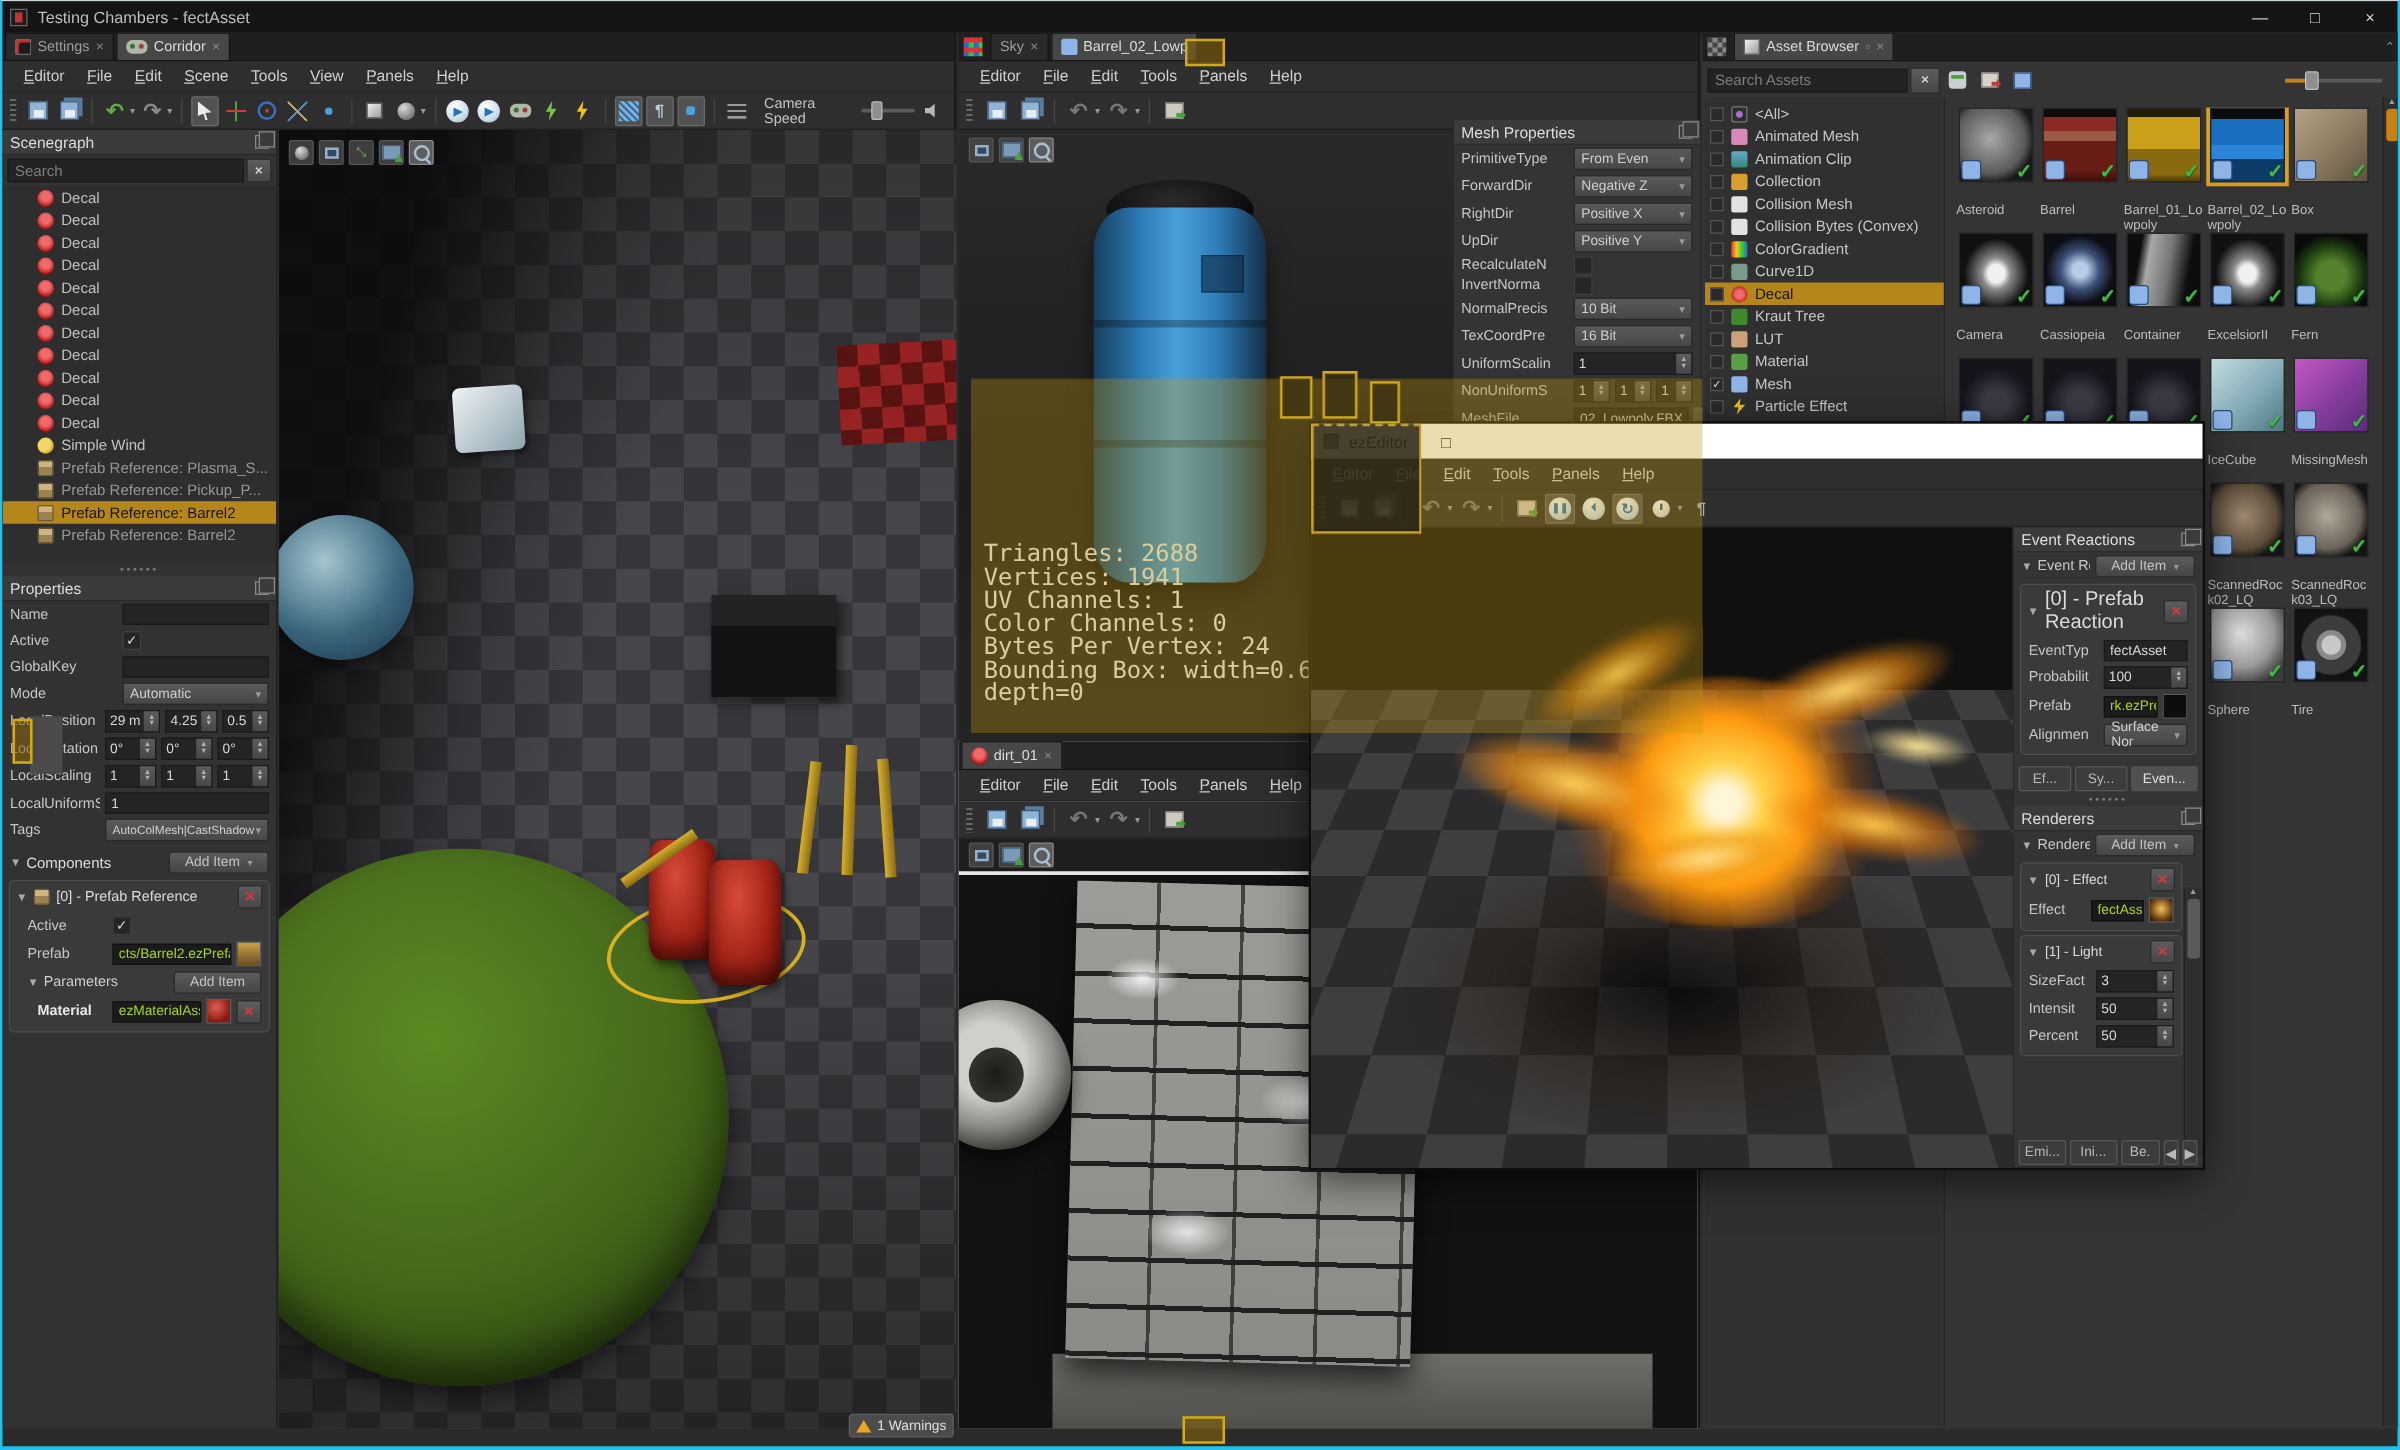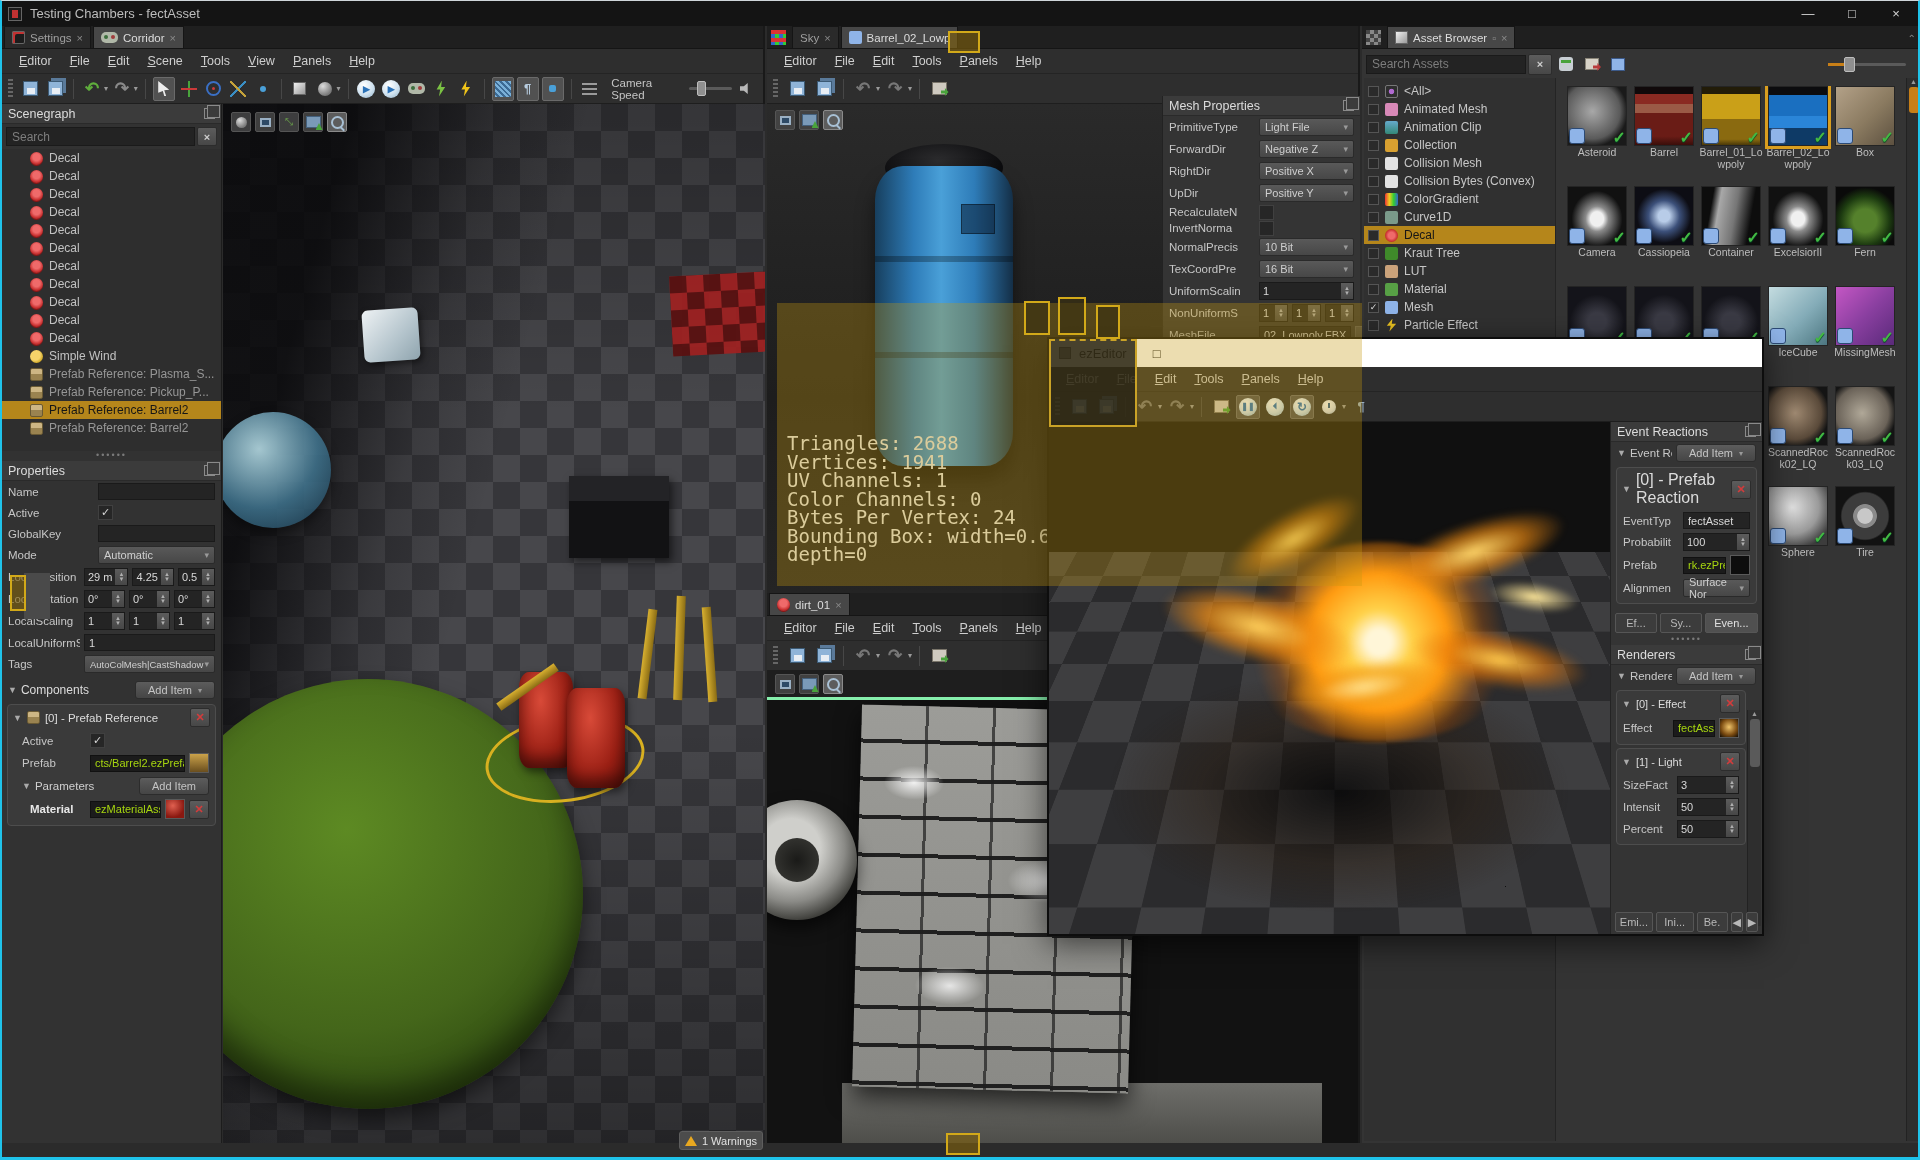--- a/index.html
+++ b/index.html
@@ -118,21 +118,21 @@
 .ti-curve{background:#7a9a8a}.ti-decal{border-radius:50%;background:radial-gradient(circle,#ef6a6a 0 35%,#c22727 70%)}
 .ti-tree{background:#3f8a2a}.ti-lut{background:#caa27a}.ti-material{background:#57a045}
 .ti-mesh{background:#8fb4e8}.ti-particle{background:#e8c020;clip-path:polygon(58% 0,14% 56%,44% 56%,34% 100%,86% 40%,52% 40%)}
 .agrid{display:grid;grid-template-columns:repeat(5,66px);grid-auto-rows:100px;column-gap:1px}
 .acell{width:66px;display:flex;flex-direction:column;align-items:center}
 .acell.hidden{visibility:hidden}
 .athumb{width:60px;height:60px;background:#161616;border:1px solid #242424;position:relative}
 .acell.sel .athumb{outline:3px solid #d99e1f}
 .badge{position:absolute;left:1px;bottom:1px;width:16px;height:16px;background:#8fb4e8;border:1px solid #2c4a74;border-radius:3px}
 .check{position:absolute;right:0;bottom:-2px;color:#43b943;font-size:16px;font-weight:bold;text-shadow:0 1px 1px #042}
-.alabel{margin-top:0;font-size:10.5px;color:#bdbdbd;text-align:center;line-height:12px;width:64px;word-break:break-all}
+.alabel{margin-top:16px;font-size:10.5px;color:#bdbdbd;text-align:left;line-height:12px;width:64px;word-break:break-all}
 .k-rock{background:radial-gradient(circle at 42% 42%,#a8a8a8,#5a5a5a 58%,#1a1a1a 74%)}
 .k-barrelred{background:linear-gradient(#10090a 0 12%,#8a2a22 12% 30%,#9a5a46 30% 45%,#6a1c16 45% 85%,#3a0e0a)}
 .k-barrelyellow{background:linear-gradient(#221c08 0 12%,#caa018 12% 55%,#8a6a10 55% 90%,#4a3808)}
 .k-barrelblue{background:linear-gradient(#0c0c0e 0 14%,#1a6fc0 14% 50%,#2a85d8 50% 70%,#0e3a66 70%)}
 .k-crate{background:linear-gradient(135deg,#b3a188,#8a7a60 55%,#5d5140)}
 .k-shipwhite{background:radial-gradient(ellipse at 50% 55%,#f0f0f0 0 16%,#8a8a8a 28%,#111 62%)}
 .k-shipblue{background:radial-gradient(ellipse at 50% 50%,#b8cce8 0 14%,#3c507a 38%,#0d0d14 66%)}
 .k-beam{background:linear-gradient(100deg,#0d0d0d 18%,#a8a8a8 30%,#767676 55%,#0d0d0d 80%)}
 .k-fern{background:radial-gradient(circle at 50% 58%,#55812c 0 26%,#1c3a10 55%,#0a0a0a 75%)}
 .k-ice{background:linear-gradient(135deg,#c4dce0,#84acb8 55%,#4c7680)}
@@ -608,21 +608,21 @@
     </div>
 
     <div class="abs" style="left:395px;top:70px;width:198px;height:497px;background:#343434;border-left:1px solid #222">
       <div class="phead">
           <span>Mesh Properties</span>
           <span class="floatico"></span>
         </div>
       <div class="prow">
           <span class="plabel">PrimitiveType</span>
           <span class="dd">
-            <span>Light File</span>
+            <span>From Even</span>
           </span>
         </div>
       <div class="prow">
           <span class="plabel">ForwardDir</span>
           <span class="dd">
             <span>Negative Z</span>
           </span>
         </div>
       <div class="prow">
           <span class="plabel">RightDir</span>
@@ -679,21 +679,21 @@
           </span>
         </div>
       <div class="prow">
           <span class="plabel">MeshFile</span>
           <span class="pfield">02_Lowpoly.FBX</span>
           <span class="thumbbtn" style="background:#4a4a4a;height:17px;width:18px"></span>
         </div>
     </div>
   </div>
 
-  <div class="abs" style="left:765px;top:592px;width:593px;height:550px;background:#86efac;border-right:2px solid #191919">
+  <div class="abs" style="left:765px;top:592px;width:593px;height:550px;background:#e5e5e5;border-right:2px solid #191919">
     <div class="tabbar">
       <div class="tab active">
           <span class="sgi sgi-decal"></span>
           <span>dirt_01</span>
           <span class="tclose">×</span>
         </div>
     </div>
     <div class="menubar">
 
     <span class="mi">Editor</span>

